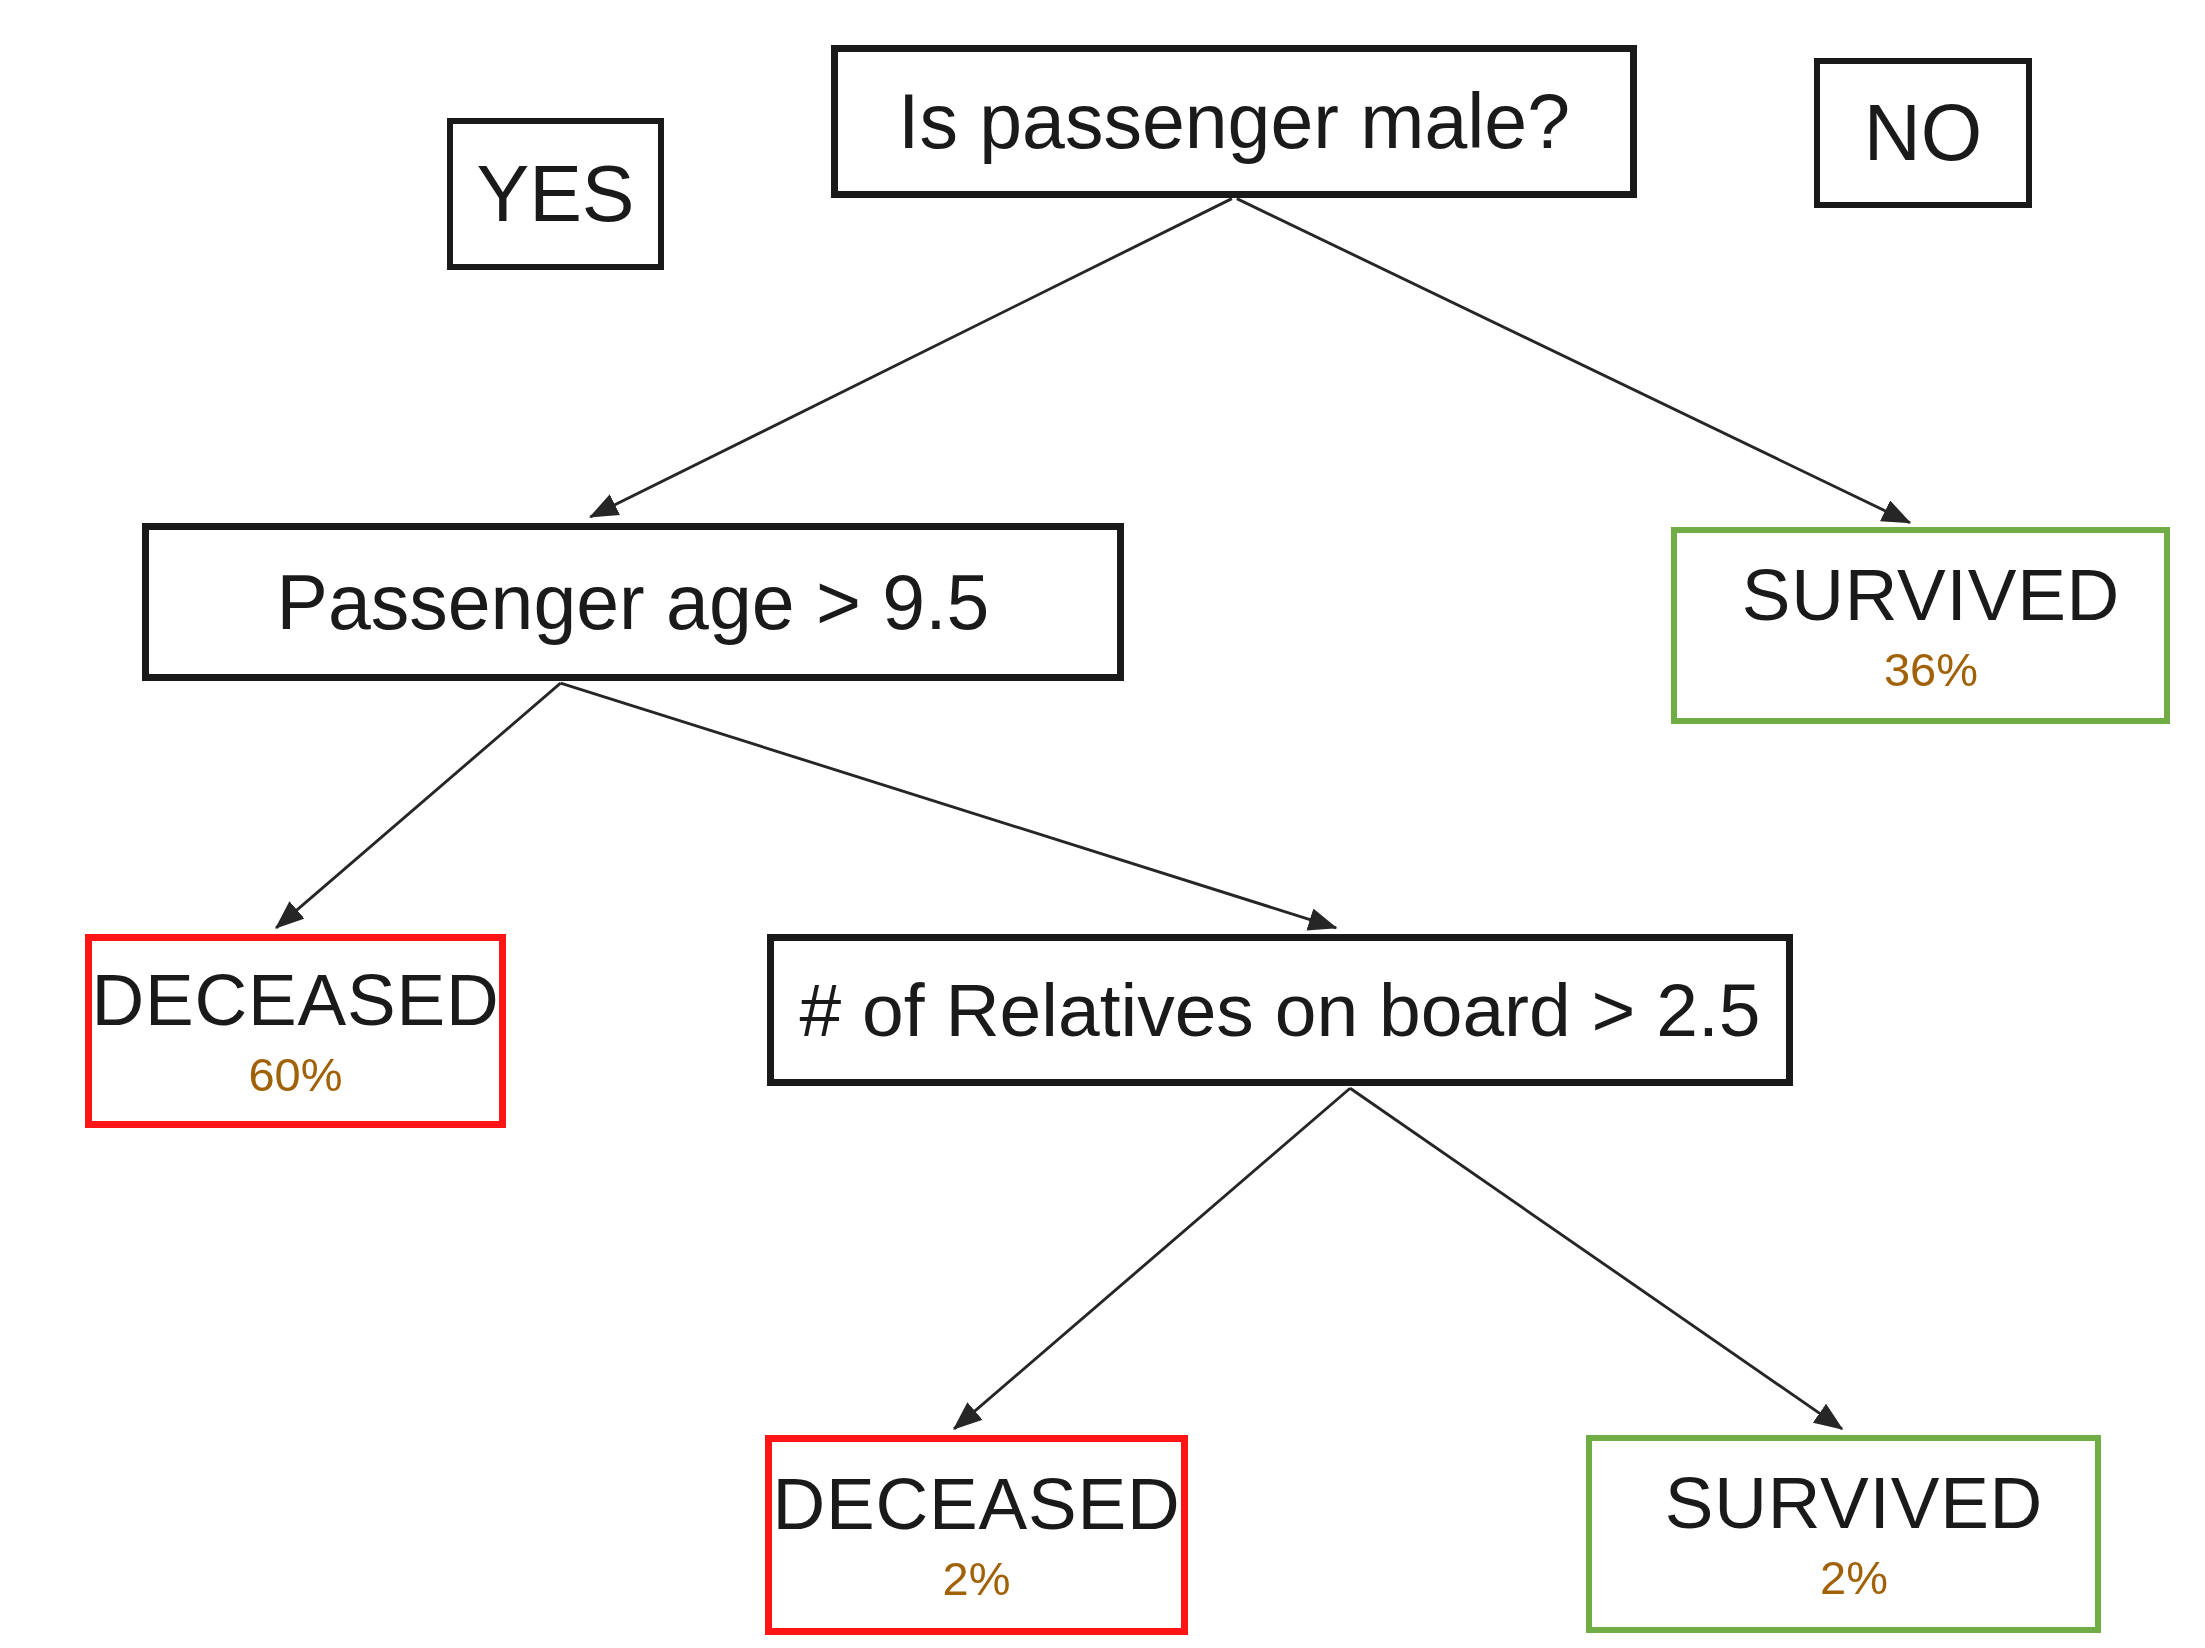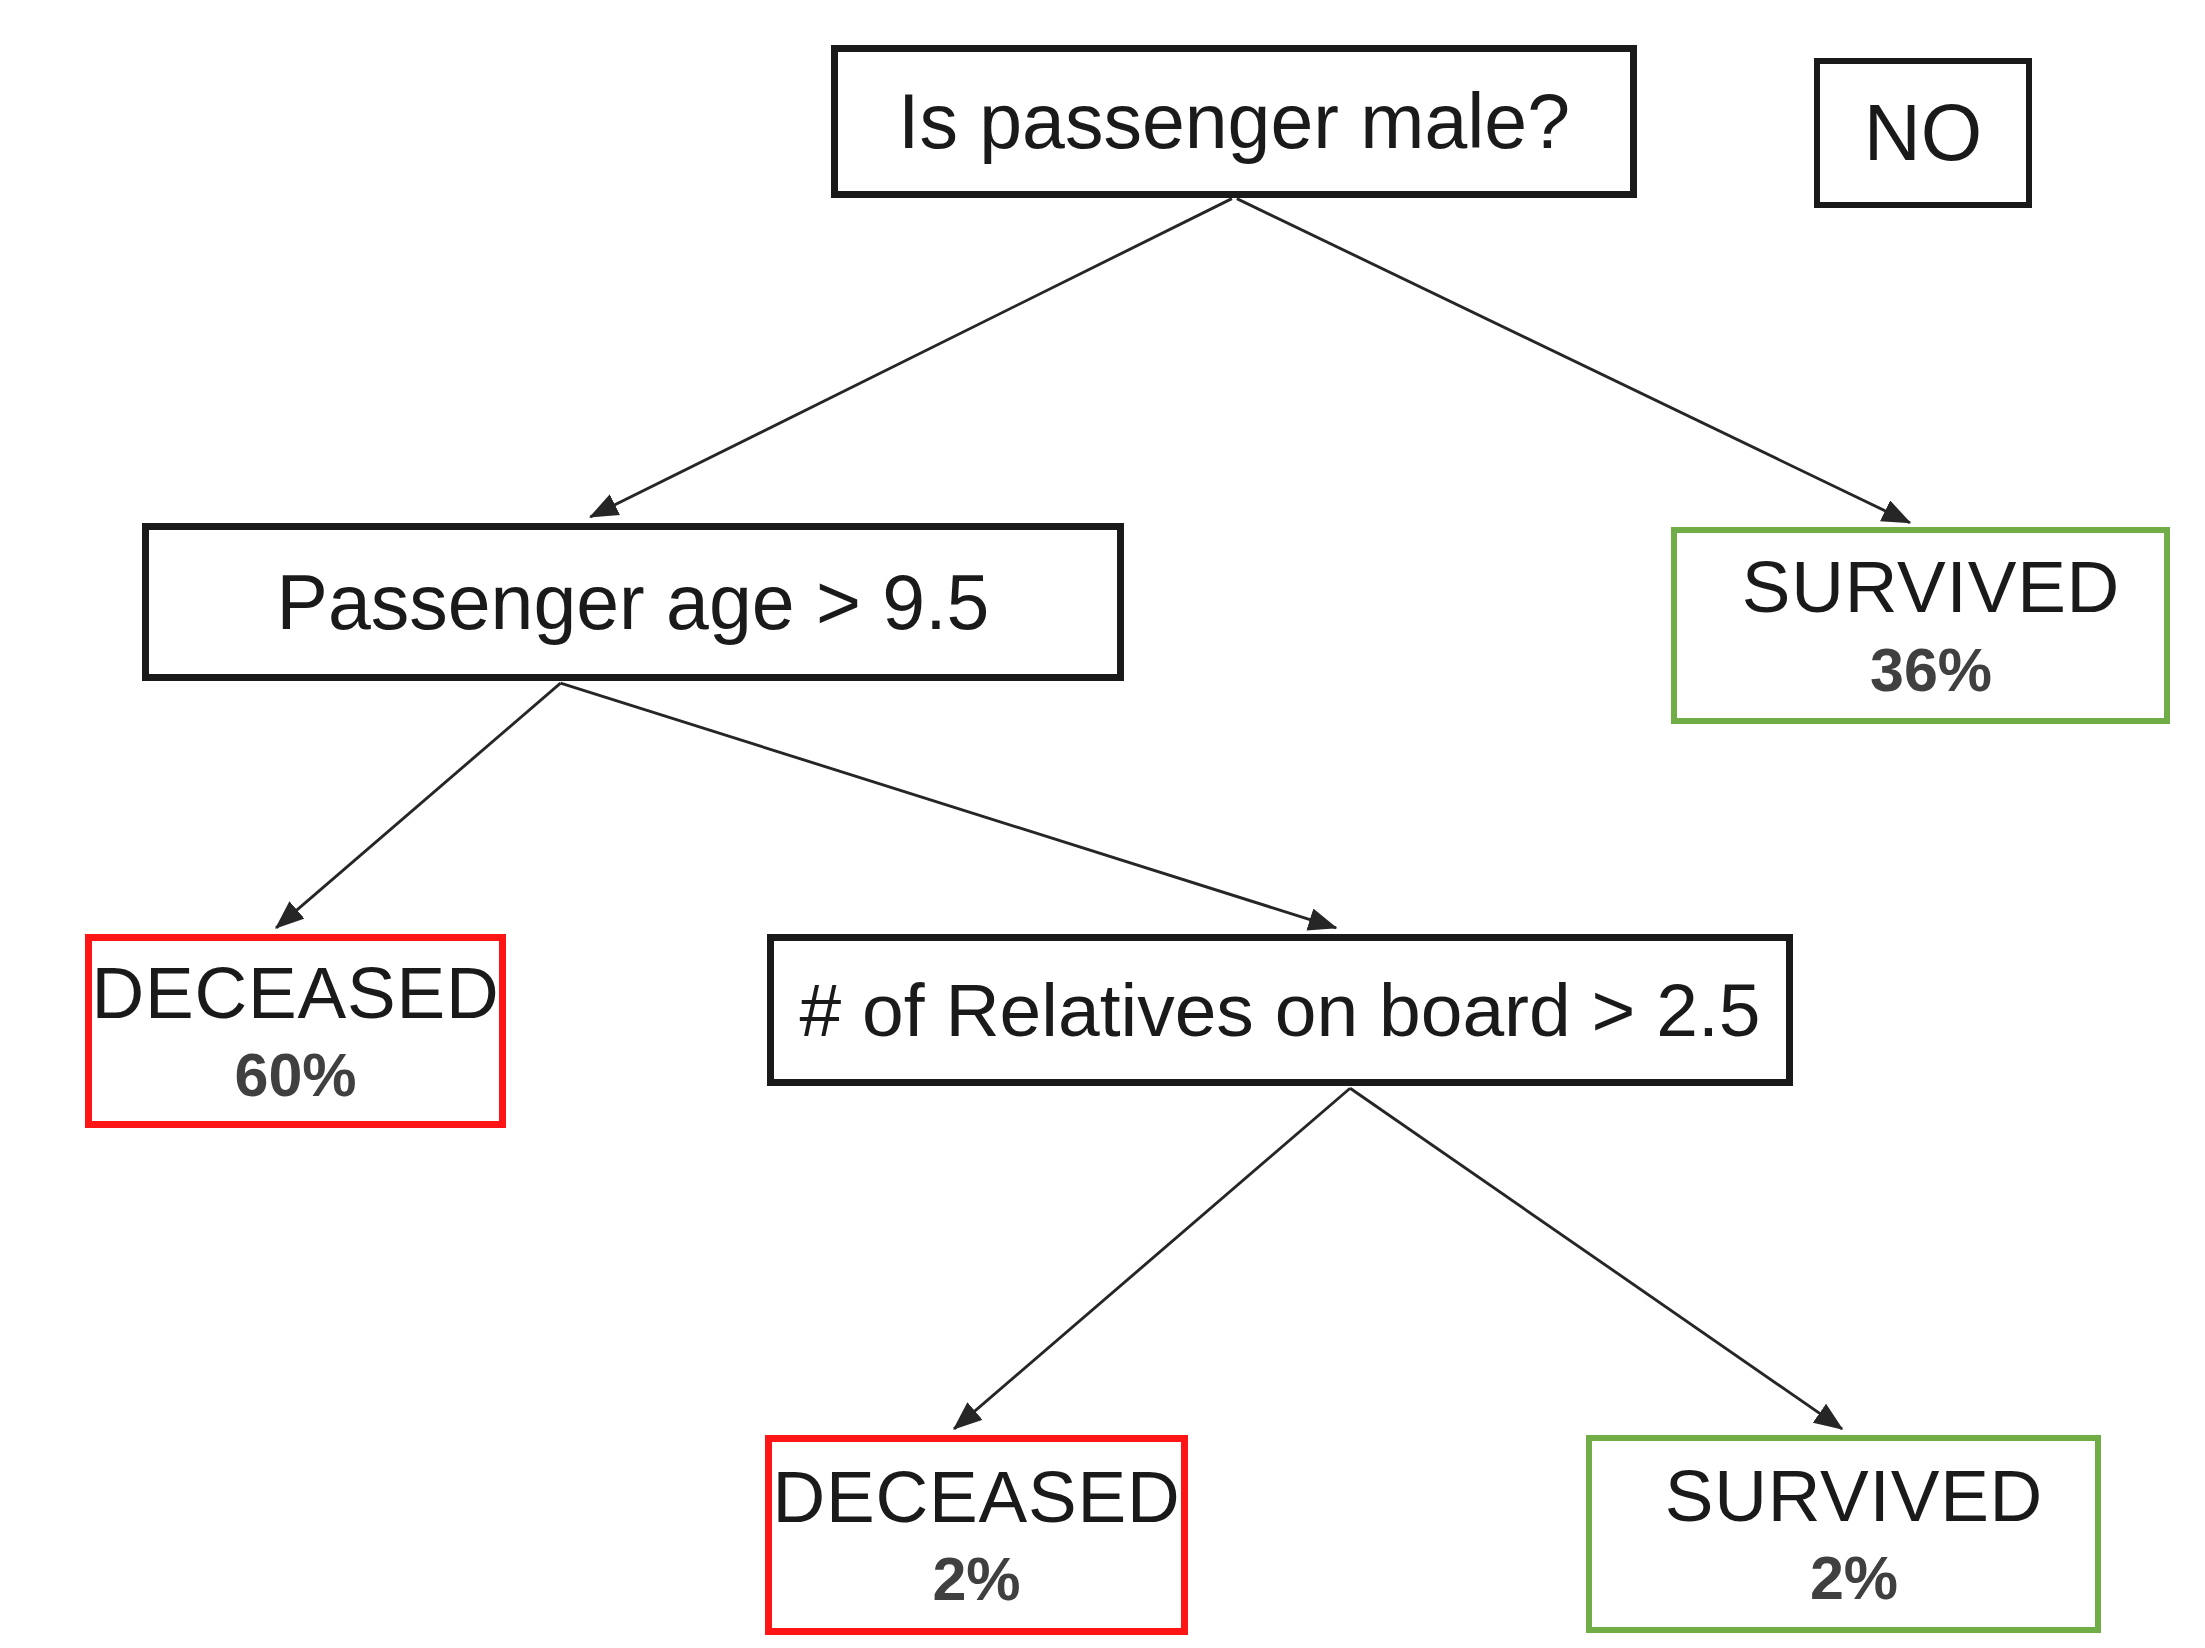--- a/index.html
+++ b/index.html
@@ -46,23 +46,22 @@
     font-size: 79px;
   }
   .outcome {
     gap: 11.6px;
   }
   .outcome .big {
     font-size: 73px;
     letter-spacing: 0.8px;
   }
   .outcome .pct {
-    font-size: 61px;
-    color: #404040;
-    font-weight: bold;
+    font-size: 47px;
+    color: #a16207;
   }
   .outcome.survived { border: 6.6px solid var(--green, #70AD47); padding-left: 21px; }
   .outcome.deceased { border: 7.4px solid var(--red, #FF1515); margin-left: 45px; }
 
   
   .pos-root      { left: 831px; top: 45px;   width: 806px;  height: 153px; }
   .pos-yes       { left: 447px;  top: 118px;  width: 217px;  height: 152px; }
   .pos-no        { left: 1814px; top: 58px;   width: 218px;  height: 150px; }
   .pos-age       { left: 142px;  top: 523px;  width: 982px; height: 158px; }
   .pos-surv36    { left: 1671px; top: 527px;  width: 499px;  height: 197px; }
@@ -87,20 +86,23 @@
     <line x1="678" y1="826" x2="334" y2="1122" marker-end="url(#arrow)"></line>
     <line x1="678" y1="826" x2="1616" y2="1122" marker-end="url(#arrow)"></line>
     <line x1="1633" y1="1316" x2="1154" y2="1728" marker-end="url(#arrow)"></line>
     <line x1="1633" y1="1316" x2="2228" y2="1728" marker-end="url(#arrow)"></line>
   </svg>
 
   <div class="node decision pos-root">
     <span>Is passenger male?</span>
   </div>
 
+  <div class="node branch pos-yes">
+    <span>YES</span>
+  </div>
 
   <div class="node branch pos-no">
     <span>NO</span>
   </div>
 
   <div class="node decision pos-age">
     <span>Passenger age &gt; 9.5</span>
   </div>
 
   <div class="node outcome survived pos-surv36">

